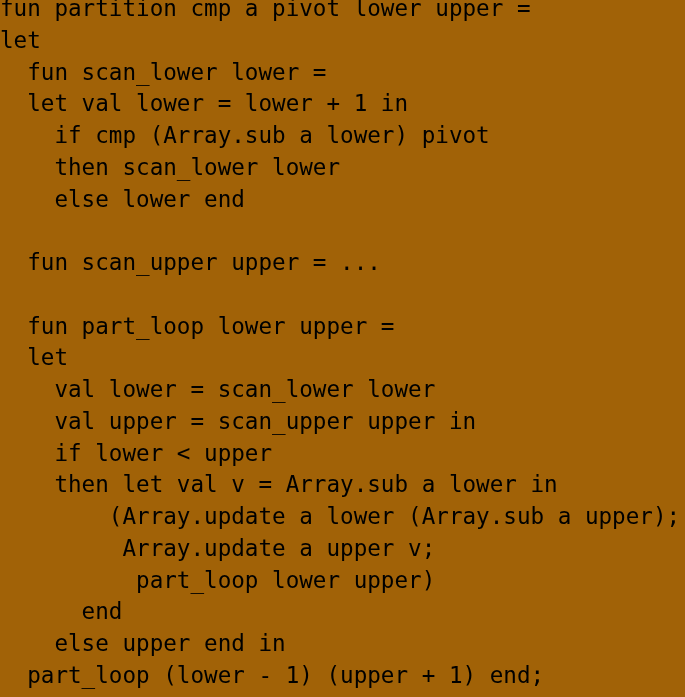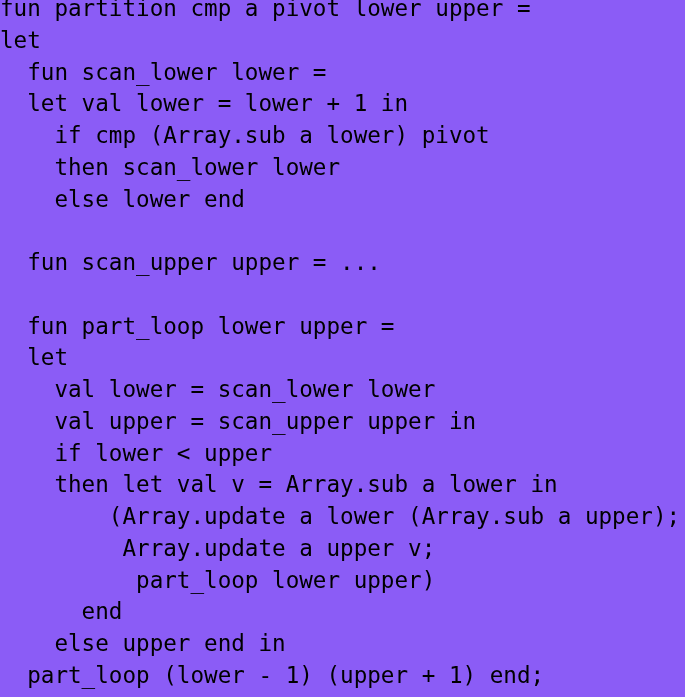--- a/index.html
+++ b/index.html
@@ -44,15 +44,15 @@
     padding: 0;
   }
 
   .code-line.blank {
     
   }
 </style>
 </head>
 <body>
 
-<div id="page" style="background: #8b5cf6;">
+<div id="page" style="background: #a16207;">
   <pre id="code-listing" style="color: rgb(0, 0, 0);"><span class="code-line">fun partition cmp a pivot lower upper =</span><span class="code-line">let</span><span class="code-line">  fun scan_lower lower =</span><span class="code-line">  let val lower = lower + 1 in</span><span class="code-line">    if cmp (Array.sub a lower) pivot</span><span class="code-line">    then scan_lower lower</span><span class="code-line">    else lower end</span><span class="code-line blank">&nbsp;</span><span class="code-line">  fun scan_upper upper = ...</span><span class="code-line blank">&nbsp;</span><span class="code-line">  fun part_loop lower upper =</span><span class="code-line">  let</span><span class="code-line">    val lower = scan_lower lower</span><span class="code-line">    val upper = scan_upper upper in</span><span class="code-line">    if lower &lt; upper</span><span class="code-line">    then let val v = Array.sub a lower in</span><span class="code-line">        (Array.update a lower (Array.sub a upper);</span><span class="code-line">         Array.update a upper v;</span><span class="code-line">          part_loop lower upper)</span><span class="code-line">      end</span><span class="code-line">    else upper end in</span><span class="code-line">  part_loop (lower - 1) (upper + 1) end;</span></pre>
 </div>
 
 </body></html>

